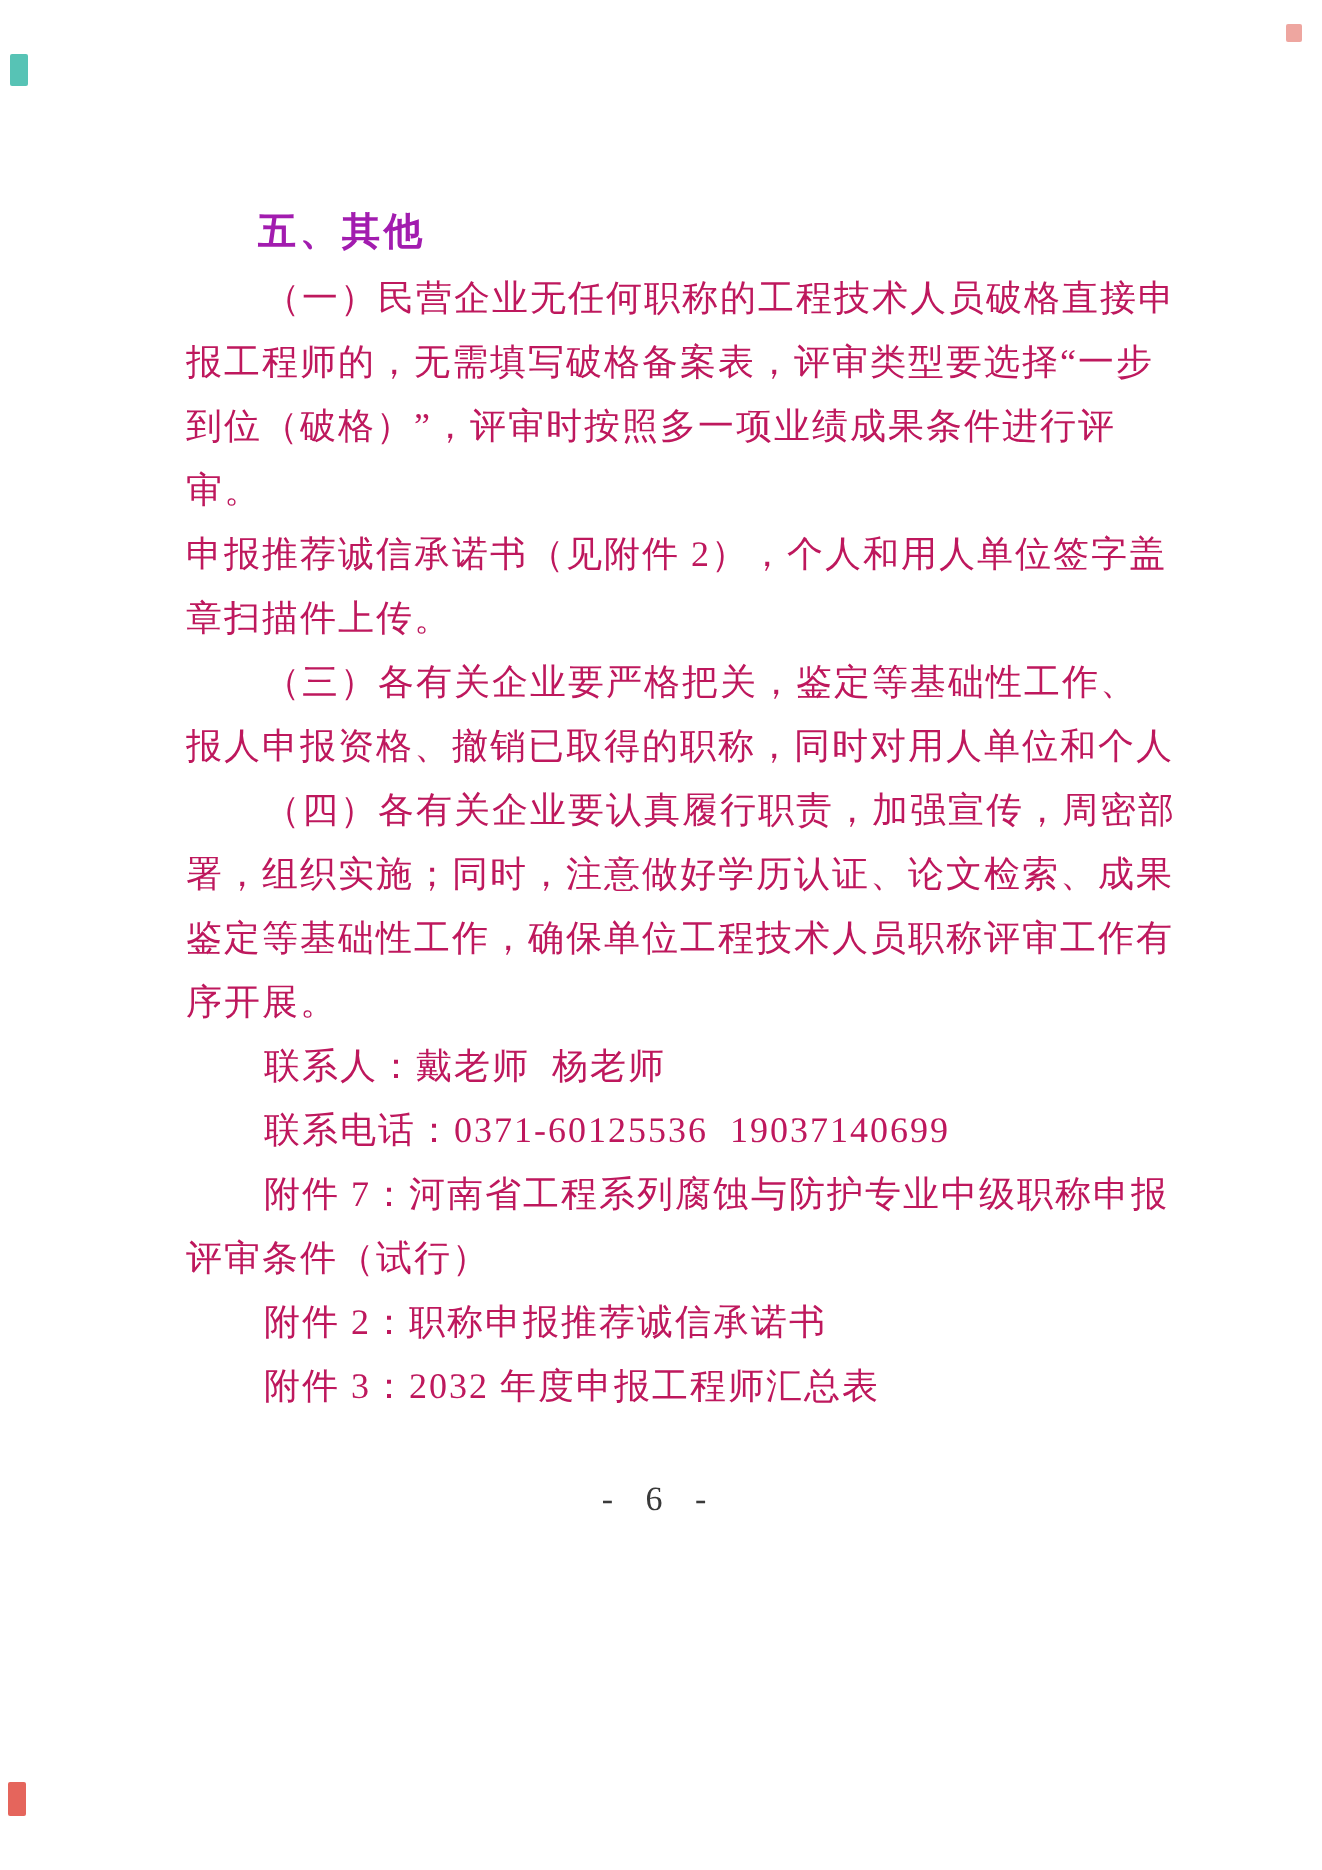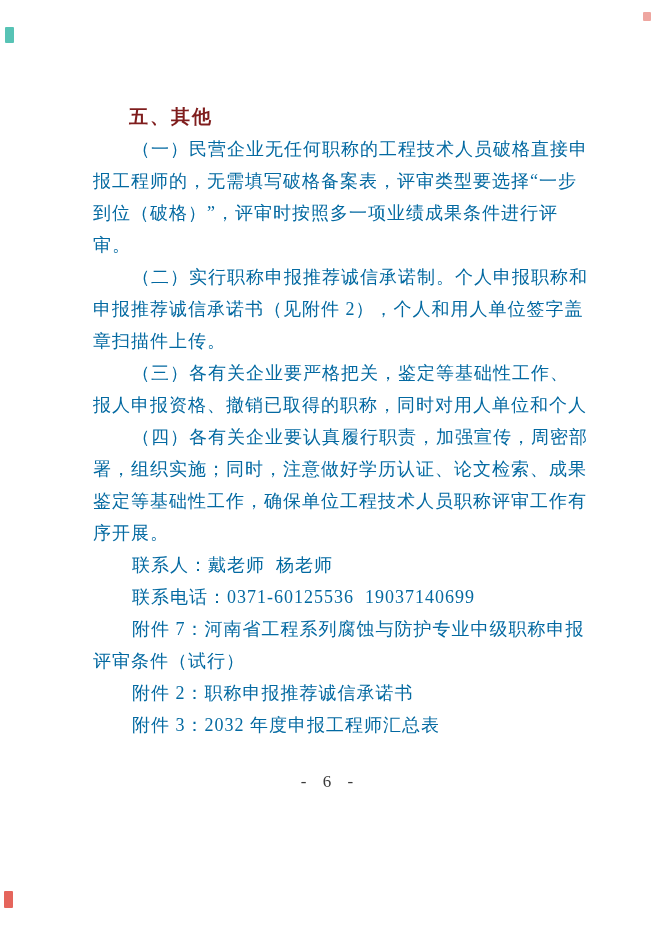--- a/index.html
+++ b/index.html
@@ -36,31 +36,31 @@
     width: 488px;
   }
   .line {
     margin: 0;
     padding: 0;
     height: 32px;
     line-height: 32px;
     font-size: 18px;
     letter-spacing: 1px;
     white-space: pre;
-    color: #0369a1;
+    color: #be185d;
     -webkit-font-smoothing: antialiased;
   }
   .line.ind { padding-left: 39px; }
   .line.head {
     font-family: "Liberation Sans", "DejaVu Sans", sans-serif;
     font-weight: 700;
     font-size: 19px;
     letter-spacing: 2px;
     padding-left: 36px;
-    color: #7f1d1d;
+    color: #a21caf;
   }
   .pageno {
     margin-top: 29px;
     height: 24px;
     line-height: 24px;
     text-align: center;
     font-size: 17px;
     letter-spacing: 6px;
     color: #3a3a3a;
     
@@ -79,21 +79,20 @@
 
   <main class="text-col">
 
     <h2 class="line head">五、其他</h2>
 
     <p class="line ind">（一）民营企业无任何职称的工程技术人员破格直接申</p>
     <p class="line">报工程师的，无需填写破格备案表，评审类型要选择“一步</p>
     <p class="line">到位（破格）”，评审时按照多一项业绩成果条件进行评</p>
     <p class="line">审。</p>
 
-    <p class="line ind">（二）实行职称申报推荐诚信承诺制。个人申报职称和</p>
     <p class="line">申报推荐诚信承诺书（见附件 2），个人和用人单位签字盖</p>
     <p class="line">章扫描件上传。</p>
 
     <p class="line ind">（三）各有关企业要严格把关，鉴定等基础性工作、</p>
     <p class="line">报人申报资格、撤销已取得的职称，同时对用人单位和个人</p>
 
     <p class="line ind">（四）各有关企业要认真履行职责，加强宣传，周密部</p>
     <p class="line">署，组织实施；同时，注意做好学历认证、论文检索、成果</p>
     <p class="line">鉴定等基础性工作，确保单位工程技术人员职称评审工作有</p>
     <p class="line">序开展。</p>

